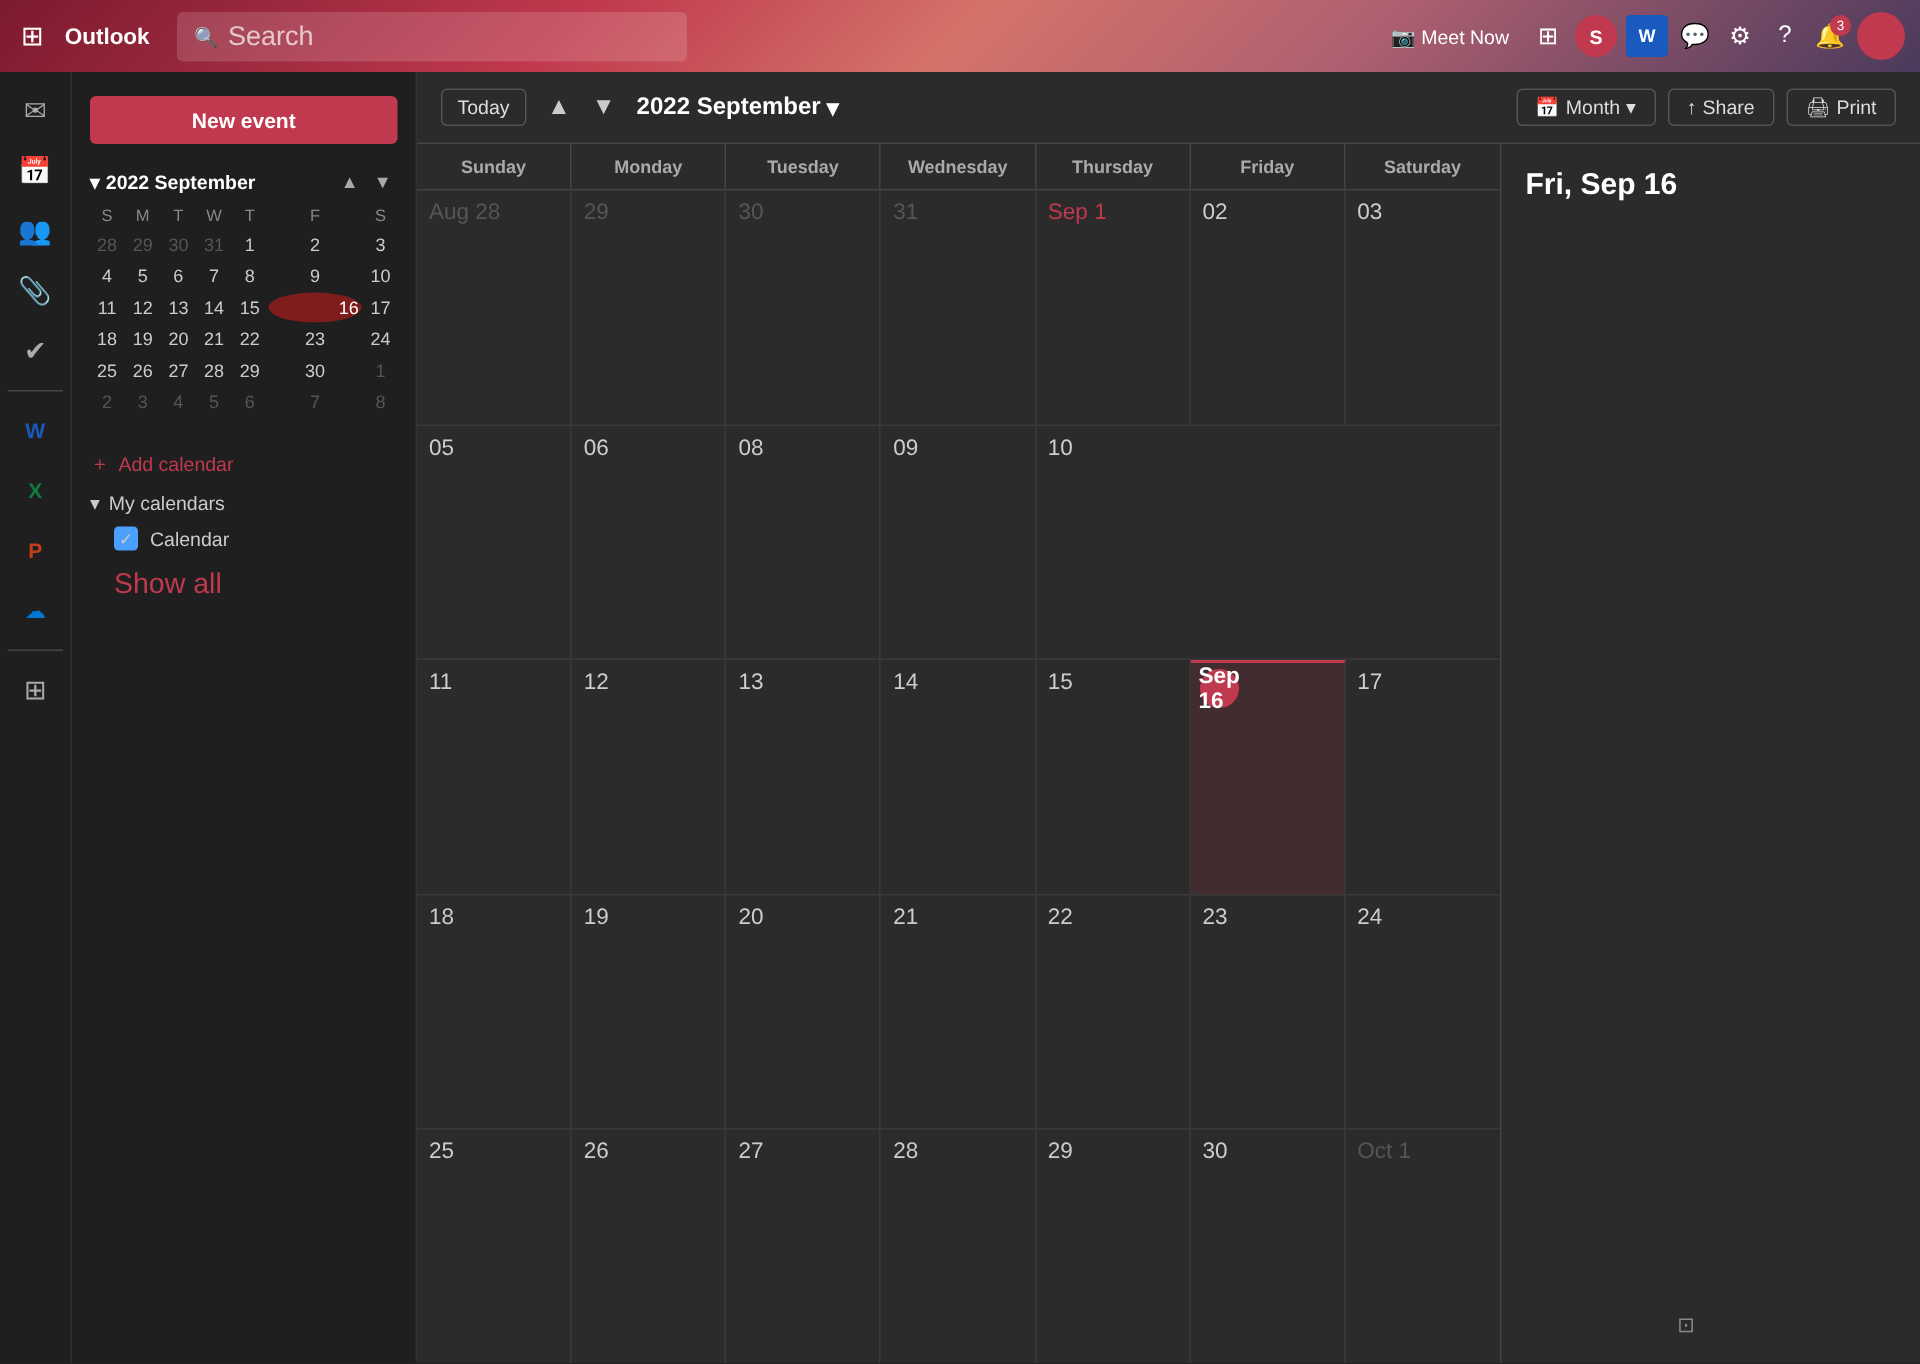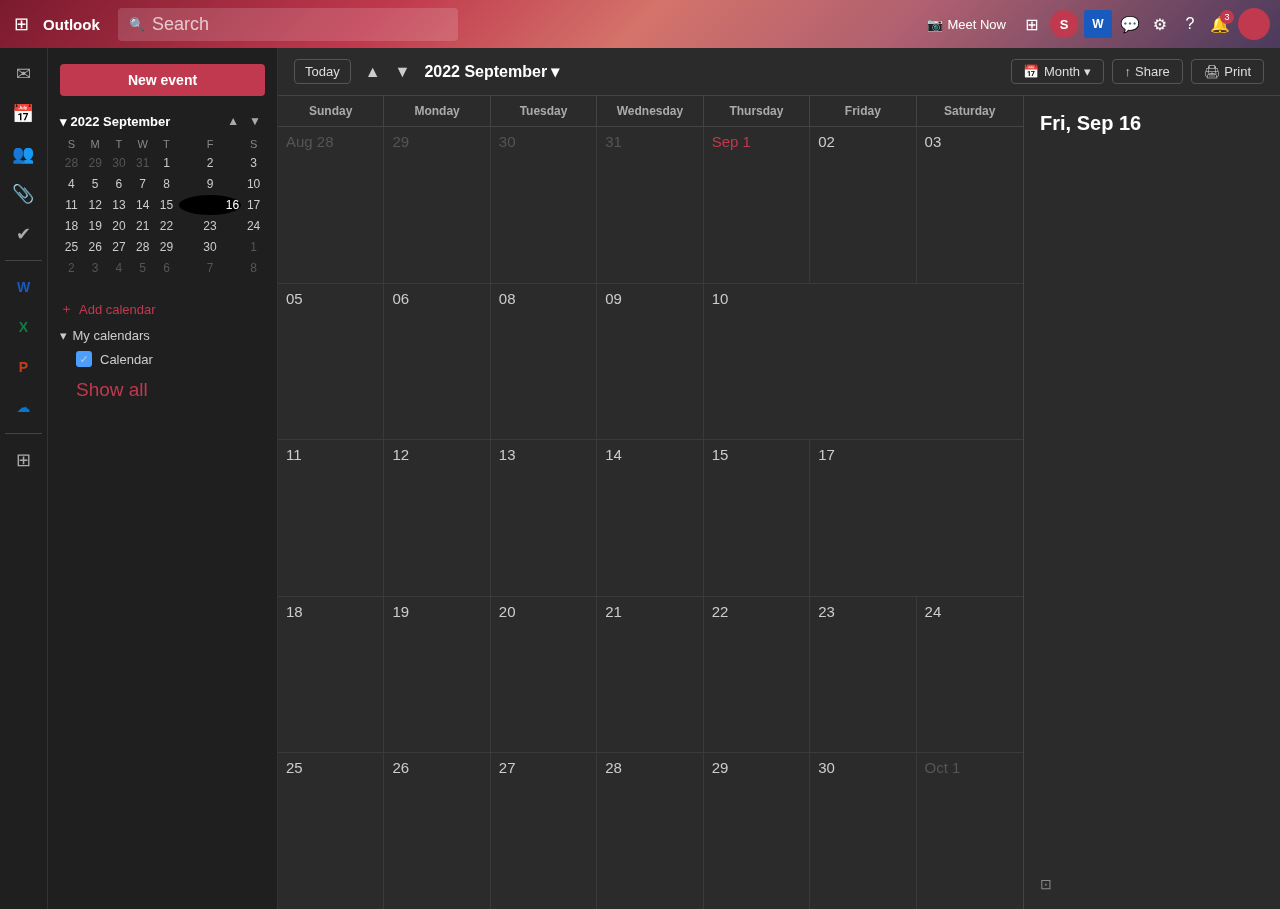--- a/index.html
+++ b/index.html
@@ -46,21 +46,21 @@
       padding: 8px 20px; font-size: 14px; font-weight: 600; cursor: pointer; width: 100%;
     }
     .mini-cal { padding: 8px 12px; }
     .mini-cal-header { display: flex; align-items: center; justify-content: space-between; margin-bottom: 6px; }
     .mini-cal-title { font-size: 13px; font-weight: 600; color: #fff; cursor: pointer; display: flex; align-items: center; gap: 4px; }
     .mini-cal-nav { display: flex; gap: 2px; }
     .mini-cal-nav button { background: transparent; border: none; color: #aaa; cursor: pointer; font-size: 12px; padding: 2px 4px; }
     .mini-cal-grid { display: grid; grid-template-columns: repeat(7, 1fr); gap: 1px; }
     .mini-cal-dow { text-align: center; font-size: 11px; color: #888; padding: 2px 0; }
     .mini-cal-day { text-align: center; font-size: 12px; padding: 3px 2px; cursor: pointer; border-radius: 50%; color: #ccc; }
-    .mini-cal-day.today { background: #000000; color: #fff; border-radius: 50%; padding-left: 47px; }
+    .mini-cal-day.today { background: #7f1d1d; color: #fff; border-radius: 50%; padding-left: 47px; }
     .mini-cal-day.other-month { color: #555; }
 
     .sidebar-section { padding: 8px 12px; }
     .add-calendar { display: flex; align-items: center; gap: 6px; color: #c0394e; font-size: 13px; cursor: pointer; padding: 6px 0; }
     .my-calendars-header { display: flex; align-items: center; gap: 6px; font-size: 13px; color: #ccc; cursor: pointer; padding: 4px 0; }
     .calendar-item { display: flex; align-items: center; gap: 8px; font-size: 13px; color: #ccc; padding: 4px 0; cursor: pointer; }
     .cal-check { width: 16px; height: 16px; background: #4a9fff; border-radius: 3px; display: flex; align-items: center; justify-content: center; font-size: 11px; }
     .show-all { color: #c0394e; font-size: 19px; cursor: pointer; padding: 4px 0; }
 
     
@@ -88,21 +88,21 @@
     .cal-week:last-child { border-bottom: none; }
     .cal-cell { border-right: 1px solid #3a3a3a; padding: 4px 6px; position: relative; min-height: 0; }
     .cal-cell:last-child { border-right: none; }
     .cal-cell.today { background: rgba(192, 57, 78, 0.2); }
     .cal-cell.today .cell-day { background: #c0394e; color: #fff; border-radius: 50%; width: 24px; height: 24px; display: flex; align-items: center; justify-content: center; }
     .cell-day { font-size: 15px; color: #ccc; padding: 2px; }
     .cell-day.weekend { color: #c0394e; }
     .cell-day.other-month { color: #555; }
 
     
-    .right-panel { width: 257px; background: #2b2b2b; border-left: 1px solid #444; display: flex; flex-direction: column; padding: 16px; }
+    .right-panel { width: 280px; background: #2b2b2b; border-left: 1px solid #444; display: flex; padding: 16px; }
     .right-panel-date { font-size: 20px; font-weight: 600; color: #fff; margin-bottom: 16px; }
     .empty-state { display: flex; flex-direction: column; align-items: center; justify-content: center; flex: 1; gap: 12px; }
     .empty-text { font-size: 15px; font-weight: 600; color: #ccc; text-align: center; }
     .empty-sub { font-size: 13px; color: #888; text-align: center; }
     .right-panel-bottom { margin-top: auto; padding-top: 8px; }
     .expand-icon { color: #888; font-size: 14px; cursor: pointer; }
   </style>
 </head>
 <body>
 
@@ -325,20 +325,23 @@
               </div>
               <div class="cal-cell">
                 <div class="cell-day">13</div>
               </div>
               <div class="cal-cell">
                 <div class="cell-day">14</div>
               </div>
               <div class="cal-cell">
                 <div class="cell-day">15</div>
               </div>
+              <div class="cal-cell today" style="border-top: 2px solid rgb(192, 57, 78); background: rgba(192, 57, 78, 0.15);">
+                <div class="cell-day" style="background: rgb(192, 57, 78); color: rgb(255, 255, 255); border-radius: 50%; width: 26px; height: 26px; display: flex; align-items: center; justify-content: center; font-weight: 600;">Sep 16</div>
+              </div>
               <div class="cal-cell">
                 <div class="cell-day">17</div>
               </div>
             </div>
             <div class="cal-week">
               <div class="cal-cell">
                 <div class="cell-day">18</div>
               </div>
               <div class="cal-cell">
                 <div class="cell-day">19</div>

